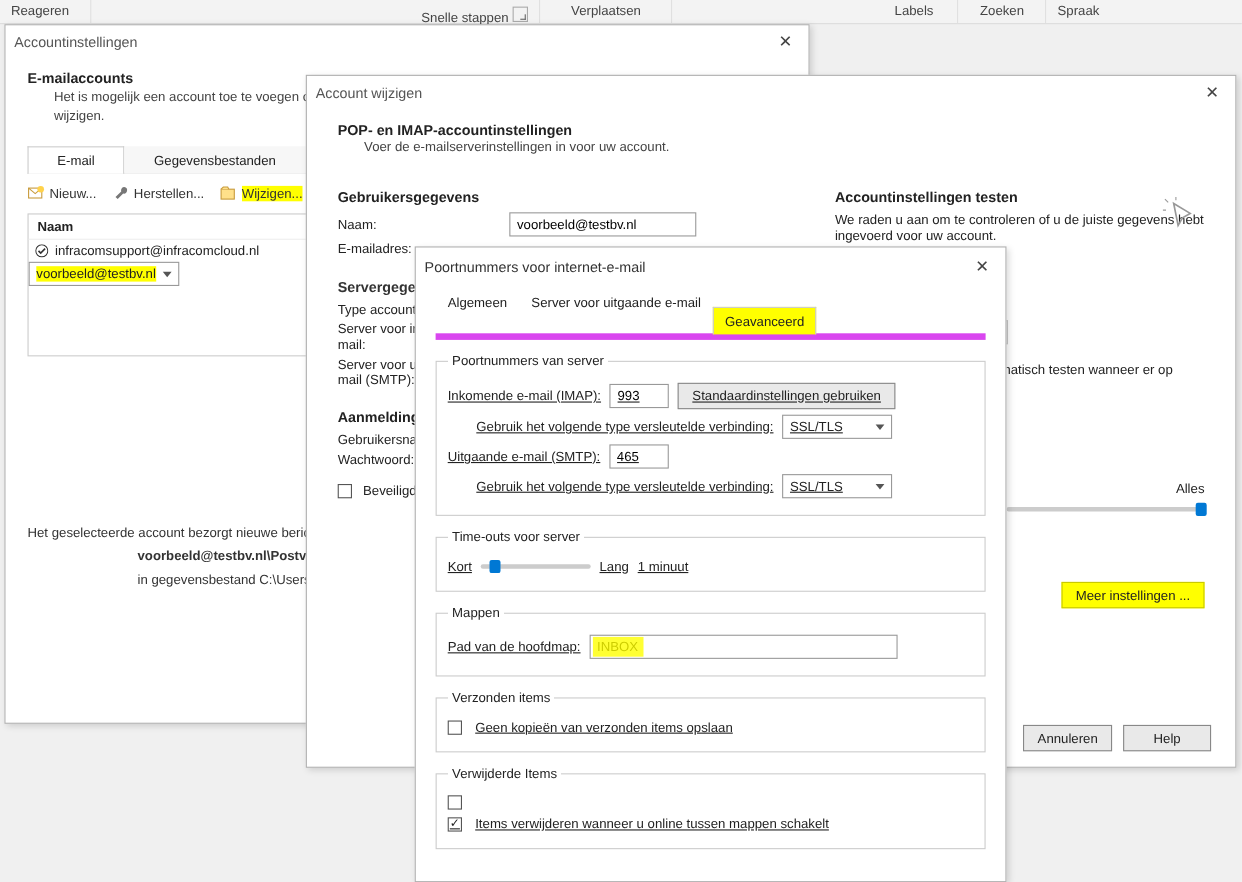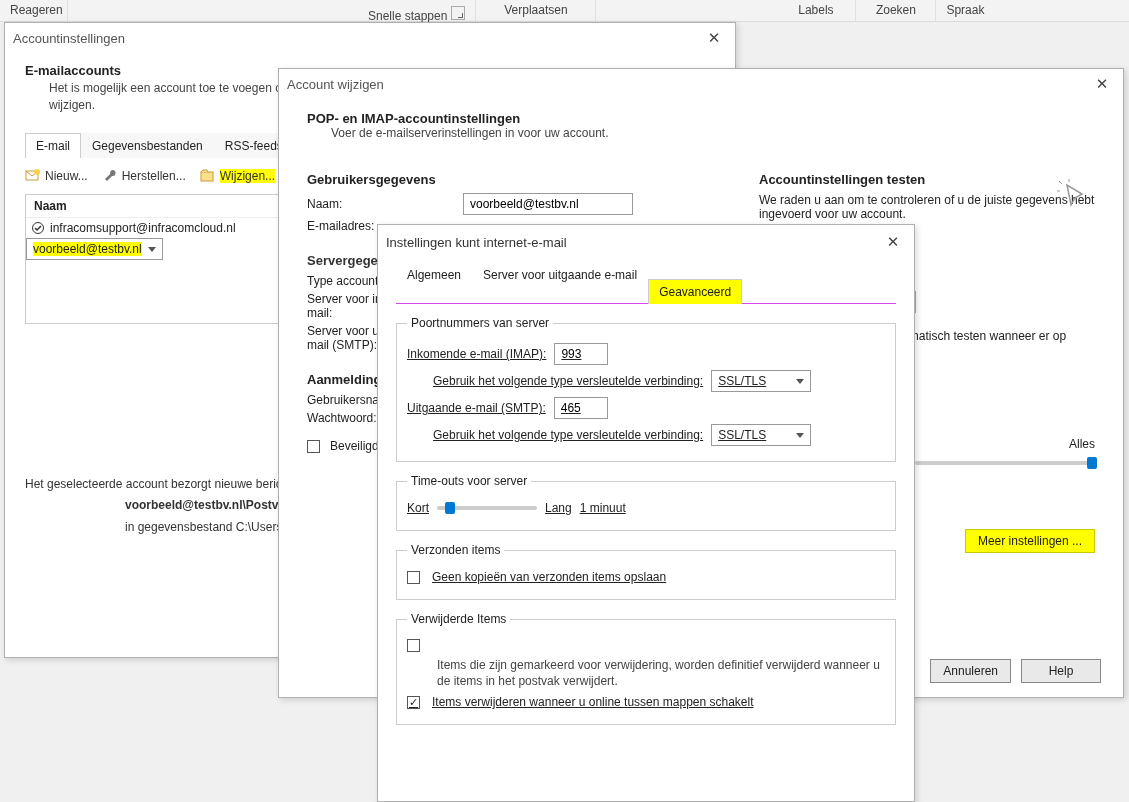--- a/index.html
+++ b/index.html
@@ -52,21 +52,21 @@
     width:26px;height:22px;display:flex;align-items:center;justify-content:center;
     font-size:15px;color:#444;
   }
   .w1-body { padding: 4px 20px 10px 20px; }
   .w1-body h4 { margin:6px 0 2px 0; font-size:13px; font-weight:600;}
   .w1-body .desc { font-size:12px; color:#444; margin-left:24px; line-height:1.4;}
   .tabstrip {
     margin-top:18px; display:flex; border-bottom:1px solid #ccc;
   }
   .tabstrip .tab {
-    padding:5px 10px; font-size:12px; border:1px solid transparent; border-bottom:none;
+    padding:5px 26px; font-size:12px; border:1px solid transparent; border-bottom:none;
     position:relative; top:1px; background:#f7f7f7;
   }
   .tabstrip .tab.active { background:#fff; border-color:#ccc; }
   .toolbar-row { margin-top:10px; display:flex; gap:14px; align-items:center;}
   .toolbar-row .tbitem { display:flex; align-items:center; gap:4px; font-size:12px; color:#333;}
   .icon16 { width:16px; height:16px; display:inline-block; }
   .hl { background:#ffff00; }
   .acct-box {
     margin-top:10px; border:1px solid #ccc; height:130px;
   }
@@ -101,21 +101,21 @@
   .btn.hl { background:#ffff00; border-color:#c9c900;}
   .slider-track { width:100px; height:4px; background:#ccc; position:relative; display:inline-block; vertical-align:middle; border-radius:2px;}
   .slider-thumb { position:absolute; top:-4px; width:10px; height:12px; background:#0078d4; border-radius:2px;}
   .w2-right .smallbtn { border:1px solid #aaa; background:#efefef; padding:3px 8px; display:inline-block; margin:6px 0;}
   .w2-bottom-btns { position:absolute; bottom:14px; right:22px; display:flex; gap:10px;}
 
   
   .w3 { top:224px; left:377px; width:538px; height:578px; background:#fff; }
   .w3 .titlebar { height:34px; font-size:13px; color:#333;}
   .w3-body { padding: 0 18px 10px 18px; }
-  .w3-tabs { display:flex; border-bottom:1px solid #d946ef; margin-top:2px;}
+  .w3-tabs { display:flex; border-bottom:6px solid #d946ef; margin-top:2px;}
   .w3-tabs .tab { padding:5px 10px; font-size:12px; border:1px solid transparent; border-bottom:none; position:relative; top:1px;}
   .w3-tabs .tab.active { border-color:#ccc; background:#fff;margin-top:17px;}
   .w3-tabs .tab.hl { background:#ffff00; border-color:#ccc;}
   fieldset {
     border:1px solid #ccc; margin:12px 0 6px 0; padding:8px 10px 10px 10px;
   }
   legend { font-size:12px; padding:0 4px;}
   .w3-row { display:flex; align-items:center; gap:8px; margin:5px 0; font-size:12px;text-decoration:underline;}
   .sel {
     border:1px solid #999; height:22px; min-width:100px; padding:2px 20px 2px 6px;
@@ -125,21 +125,21 @@
   .num-input { width:54px; text-align:left;}
   .path-input { width:280px;}
   .note { margin-left:30px; font-size:12px; color:#444; line-height:1.35;}
   .w3-bottom { display:flex; justify-content:flex-end; gap:10px; padding:12px 4px 4px 0;}
   .hint-cut { color:#333;}
 </style>
 </head>
 <body>
 
 <div class="ribbon">
-  <div class="sec" style="width:68px;">Reageren</div>
+  <div class="sec" style="width:83px;">Reageren</div>
   <div class="spacer" style="flex:0 0 290px"></div>
   <div class="sec"><span>Snelle stappen</span><span class="launcher"></span></div>
   <div class="sec" style="width:120px;text-align:center">Verplaatsen</div>
   <div class="spacer" style="flex:0 0 180px"></div>
   <div class="sec" style="width:80px;text-align:center">Labels</div>
   <div class="sec" style="width:80px;text-align:center">Zoeken</div>
   <div class="sec" style="width:70px;text-align:left;border-right:none">Spraak</div>
 </div>
 
 <div class="win w1">
@@ -276,35 +276,36 @@
     </div>
   </div>
   <div class="w2-bottom-btns">
     <span class="btn">Annuleren</span>
     <span class="btn">Help</span>
   </div>
 </div>
 
 <div class="win w3">
   <div class="titlebar">
-    <span>Instellingen kunt internet-e-mail</span>
+    <span>Poortnummers voor internet-e-mail</span>
     <span class="closex">✕</span>
   </div>
   <div class="w3-body">
     <div class="w3-tabs">
       <div class="tab">Algemeen</div>
       <div class="tab">Server voor uitgaande e-mail</div>
       <div class="tab active hl">Geavanceerd</div>
     </div>
 
     <fieldset>
       <legend>Poortnummers van server</legend>
       <div class="w3-row">
         <span>Inkomende e-mail (IMAP):</span>
         <input class="tinput num-input" value="993" style="">
+        <span class="btn" style="min-width:auto">Standaardinstellingen gebruiken</span>
       </div>
       <div class="w3-row" style="padding-left:26px">
         <span>Gebruik het volgende type versleutelde verbinding:</span>
         <span class="sel">
             <span>SSL/TLS</span>
           </span>
       </div>
       <div class="w3-row">
         <span>Uitgaande e-mail (SMTP):</span>
         <input class="tinput num-input" value="465" style="">
@@ -322,35 +323,44 @@
       <div class="w3-row">
         <span>Kort</span>
         <span class="slider-track">
             <span class="slider-thumb" style="left:8px"></span>
           </span>
         <span>Lang</span>
         <span>1 minuut</span>
       </div>
     </fieldset>
 
+    <fieldset>
+      <legend>Mappen</legend>
+      <div class="w3-row">
+        <span>Pad van de hoofdmap:</span>
+        <span style="position:relative;display:inline-block">
+          <input class="tinput path-input" value="INBOX" style="">
+          <span style="position:absolute;left:3px;top:2px;bottom:2px;width:46px;background:#ffff00;opacity:0.8;pointer-events:none"></span>
+        </span>
+      </div>
+    </fieldset>
 
     <fieldset>
       <legend>Verzonden items</legend>
       <div class="w3-row">
         <span class="chkbox"></span>
         <span>Geen kopieën van verzonden items opslaan</span>
       </div>
     </fieldset>
 
     <fieldset>
       <legend>Verwijderde Items</legend>
       <div class="w3-row">
         <span class="chkbox"></span>
       </div>
-      <div class="note">Items die zijn gemarkeerd voor verwijdering, worden definitief verwijderd wanneer u de items in het postvak verwijdert.</div>
       <div class="w3-row" style="margin-top:6px">
         <span class="chkbox checked"></span>
         <span>Items verwijderen wanneer u online tussen mappen schakelt</span>
       </div>
     </fieldset>
 
     <div class="w3-bottom">
       
       
     </div>

